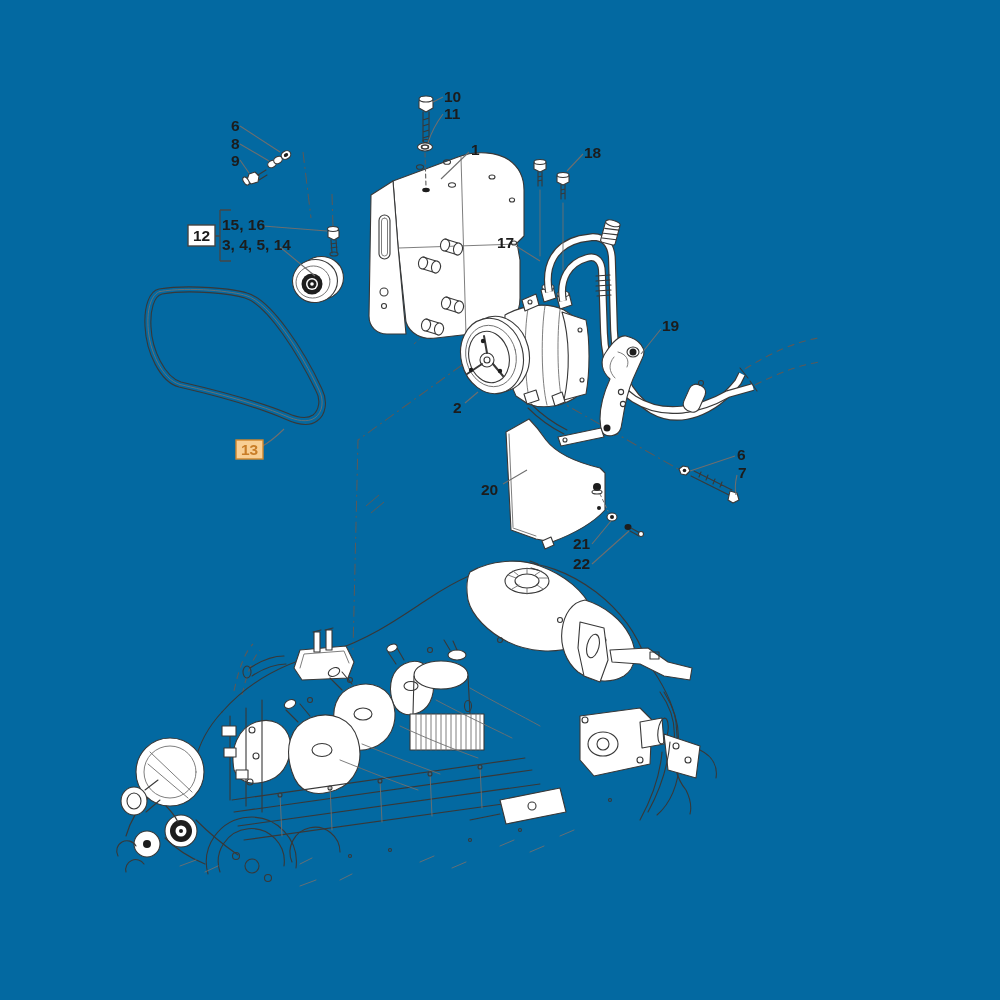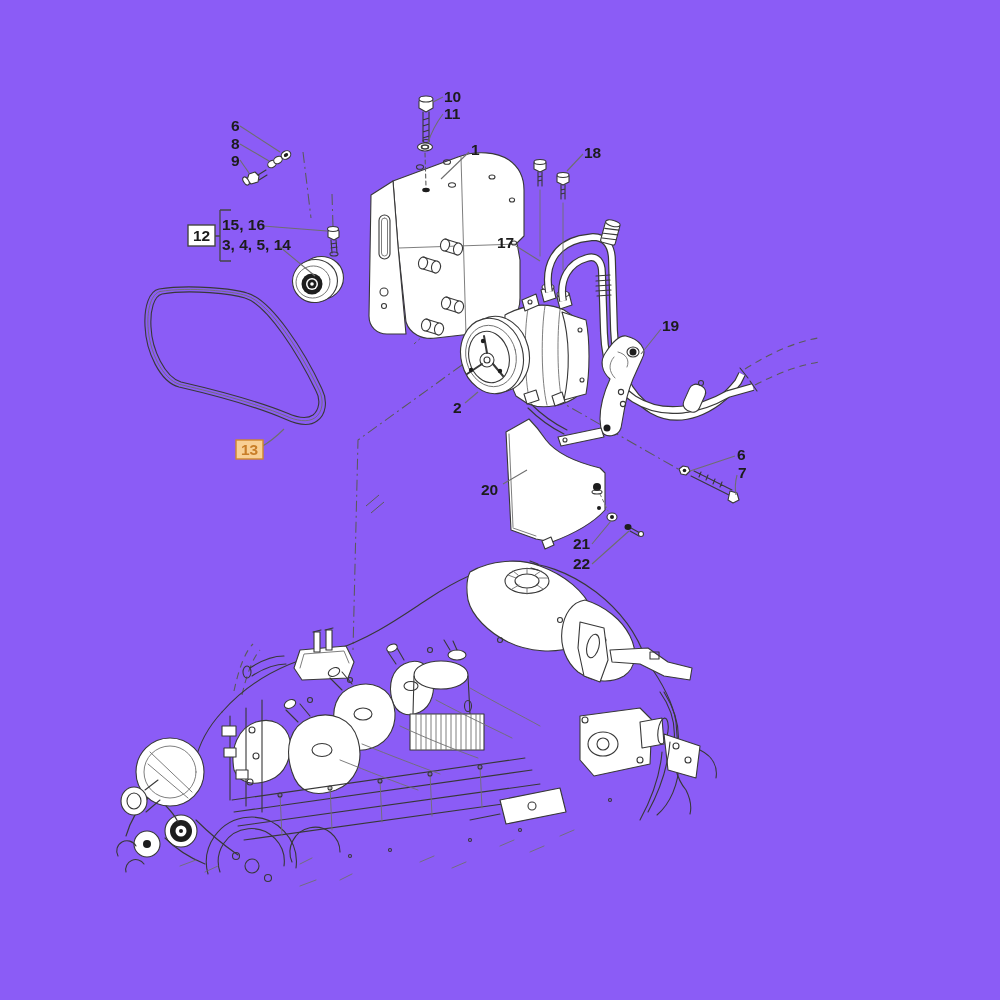--- a/index.html
+++ b/index.html
@@ -1,16 +1,16 @@
 <!DOCTYPE html>
 <html><head>
 <meta charset="utf-8">
 <style>
   html,body{margin:0;padding:0;background:#ffffff;}
-  .stage{position:relative;width:1000px;height:1000px;background:#8b5cf6;overflow:hidden;}
+  .stage{position:relative;width:1000px;height:1000px;background:#0369a1;overflow:hidden;}
   svg{position:absolute;left:0;top:0;}
   text.callout{font-family:"Liberation Sans",sans-serif;font-size:15.5px;font-weight:bold;fill:#1c1c1c;}
   text.callout.hl{fill:#c87d28;}
   .art{stroke:#383838;fill:none;stroke-width:1.1;stroke-linecap:round;stroke-linejoin:round;}
   .artw{stroke:#383838;fill:#ffffff;stroke-width:1.1;stroke-linejoin:round;}
   .lt{stroke:#6f6f6f;stroke-width:0.9;fill:none;}
   .leader{stroke:#6e6e6e;stroke-width:1.1;fill:none;}
   .dash{stroke:#5a5a5a;stroke-width:1.05;fill:none;stroke-dasharray:11 4 2 4;}
   .dash2{stroke:#5a5a5a;stroke-width:1;fill:none;stroke-dasharray:8 3 2 3;}
   .dash3{stroke:#5a5a5a;stroke-width:1.1;fill:none;stroke-dasharray:7 5;}

